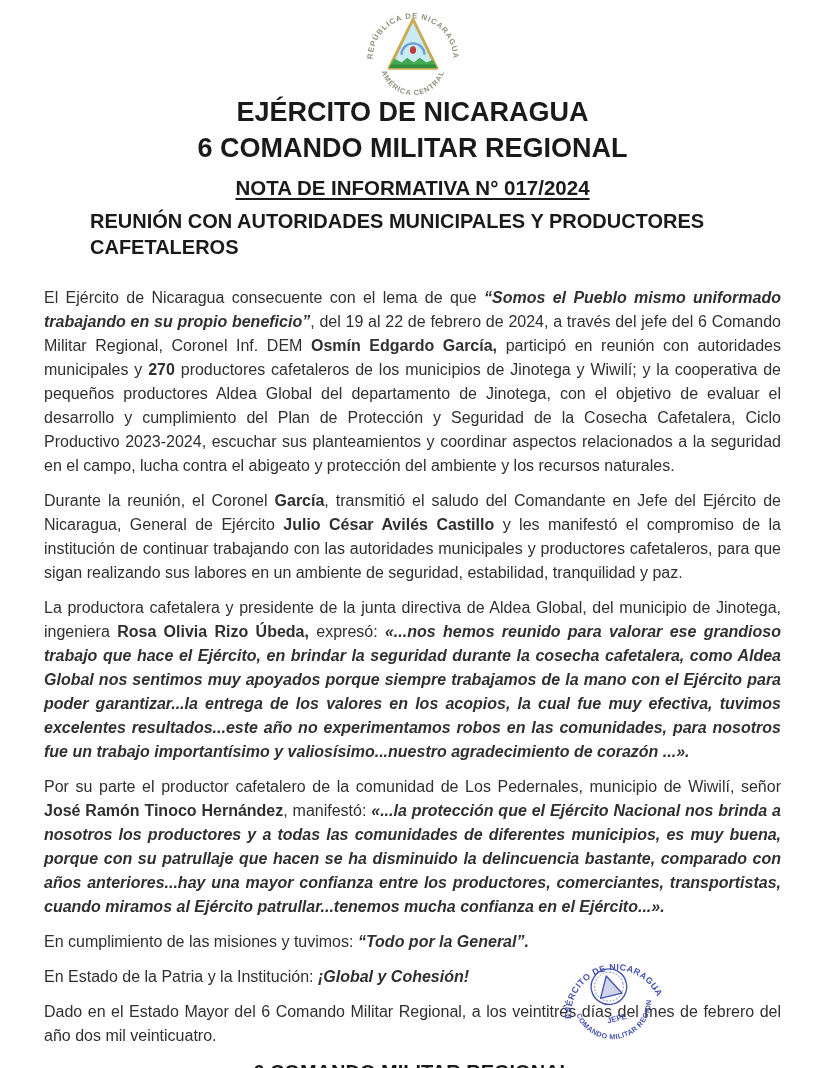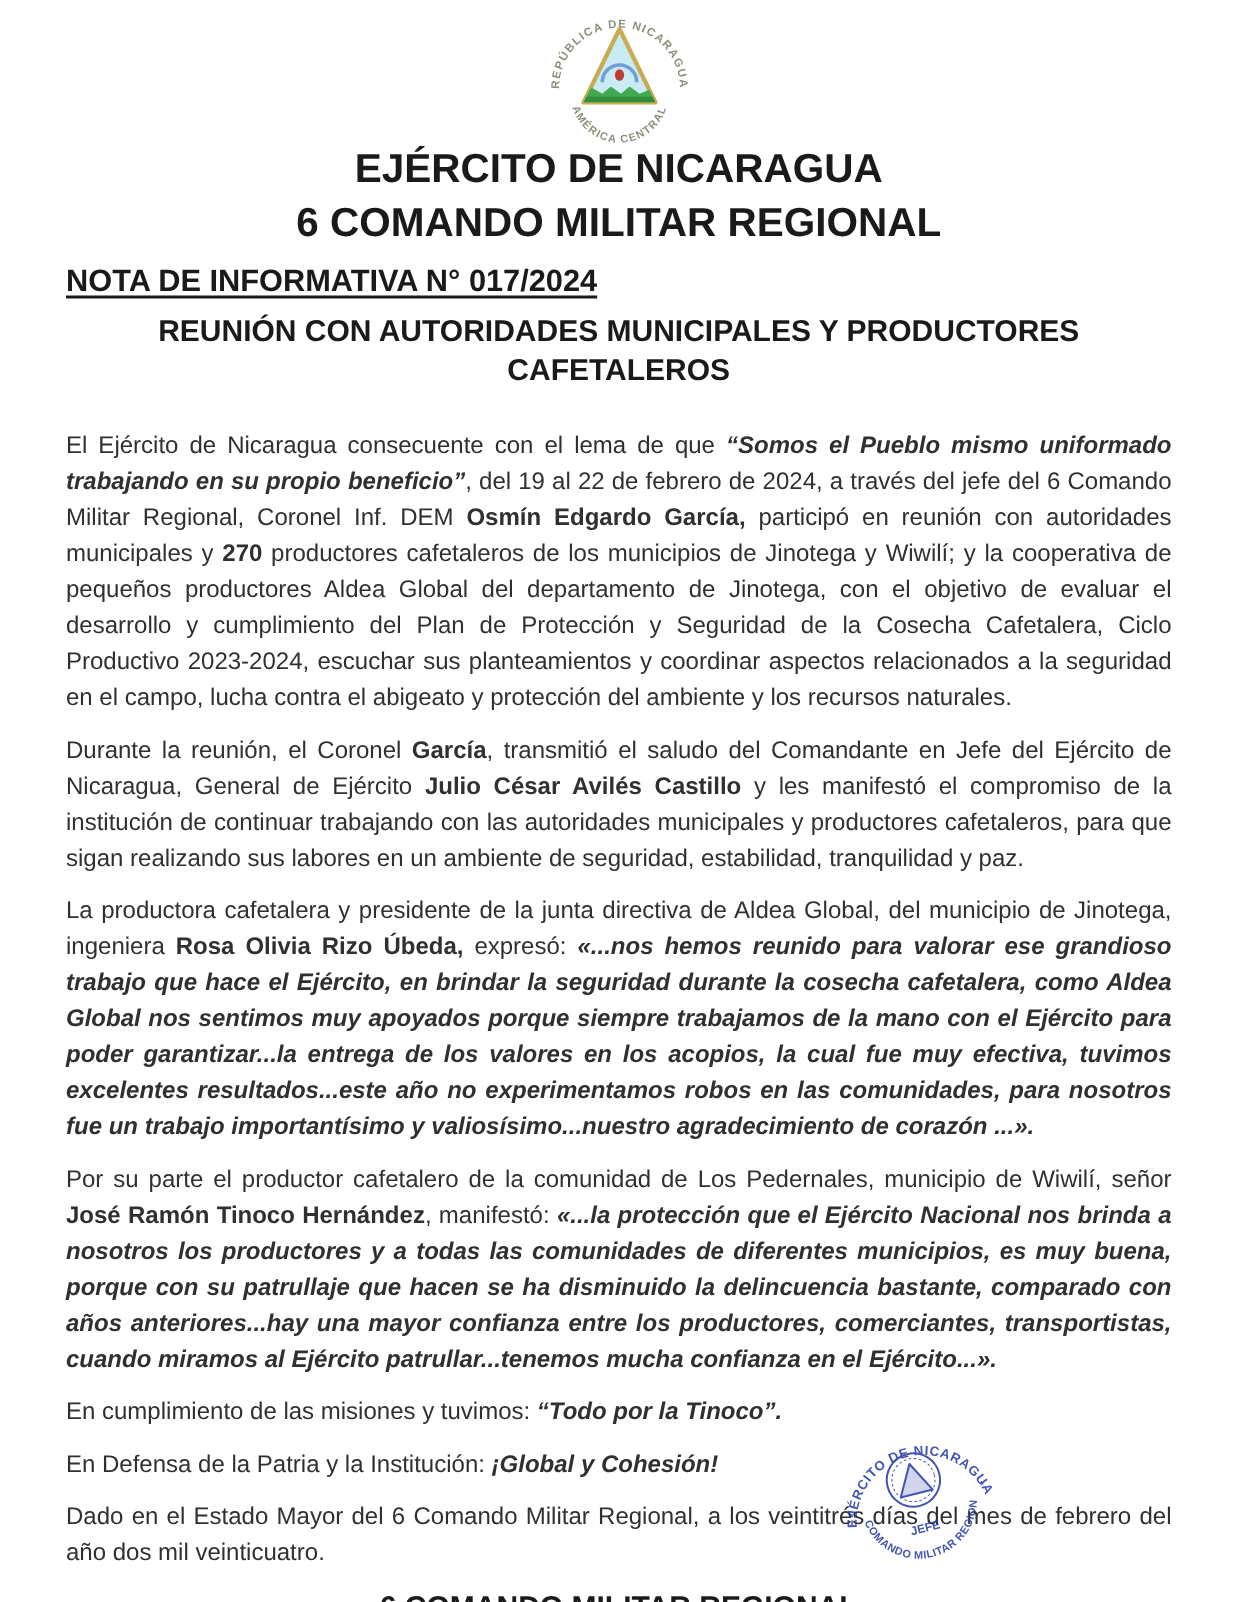--- a/index.html
+++ b/index.html
@@ -17,30 +17,30 @@
     position:absolute;top:5px;left:50%;transform:translateX(-50%);
     width:118px;height:92px;
   }
   .title-block{padding-top:94px;}
   .title-line{
     margin:0;text-align:center;
     font-size:27px;line-height:36px;font-weight:700;color:#1a1a1a;
     letter-spacing:0px;
   }
   .nota-line{
-    margin:9px 0 0;
+    margin:9px 0 0;text-align:center;
     font-size:20.5px;line-height:26px;font-weight:700;color:#1a1a1a;
   }
   .nota-line span{
     text-decoration:underline;
     text-decoration-thickness:2px;
     text-underline-offset:3px;
   }
   .subject-line{
-    margin:7px auto 16px;max-width:645px;text-align:center;
+    margin:7px auto 16px;max-width:645px;text-align:left;
     font-size:20px;line-height:26px;font-weight:700;color:#1a1a1a;
   }
   .bodytext{margin-top:26px;font-size:16px;line-height:24px;text-align:justify;color:#303030;}
   .bodytext p{margin:0 0 11px;}
   .s-n{font-weight:400;font-style:normal;}
   .s-b{font-weight:700;font-style:normal;}
   .s-bi{font-weight:700;font-style:italic;}
   .footer-block{
     margin-top:12px;text-align:center;
     font-size:20px;line-height:24px;font-weight:700;color:#1a1a1a;
@@ -84,22 +84,22 @@
     <h1 class="title-line">6 COMANDO MILITAR REGIONAL</h1>
     <h2 class="nota-line"><span>NOTA DE INFORMATIVA N° 017/2024</span></h2>
     <h3 class="subject-line">REUNIÓN CON AUTORIDADES MUNICIPALES Y PRODUCTORES CAFETALEROS</h3>
   </div>
 
   <div class="bodytext">
     <p><span class="s-n">El Ejército de Nicaragua consecuente con el lema de que </span><span class="s-bi">“Somos el Pueblo mismo uniformado trabajando en su propio beneficio”</span><span class="s-n">, del 19 al 22 de febrero de 2024, a través del jefe del 6 Comando Militar Regional, Coronel Inf. DEM </span><span class="s-b">Osmín Edgardo García,</span><span class="s-n"> participó en reunión con autoridades municipales y </span><span class="s-b">270</span><span class="s-n"> productores cafetaleros de los municipios de Jinotega y Wiwilí; y la cooperativa de pequeños productores Aldea Global del departamento de Jinotega, con el objetivo de evaluar el desarrollo y cumplimiento del Plan de Protección y Seguridad de la Cosecha Cafetalera, Ciclo Productivo 2023-2024, escuchar sus planteamientos y coordinar aspectos relacionados a la seguridad en el campo, lucha contra el abigeato y protección del ambiente y los recursos naturales.</span></p>
     <p><span class="s-n">Durante la reunión, el Coronel </span><span class="s-b">García</span><span class="s-n">, transmitió el saludo del Comandante en Jefe del Ejército de Nicaragua, General de Ejército </span><span class="s-b">Julio César Avilés Castillo</span><span class="s-n"> y les manifestó el compromiso de la institución de continuar trabajando con las autoridades municipales y productores cafetaleros, para que sigan realizando sus labores en un ambiente de seguridad, estabilidad, tranquilidad y paz.</span></p>
     <p><span class="s-n">La productora cafetalera y presidente de la junta directiva de Aldea Global, del municipio de Jinotega, ingeniera </span><span class="s-b">Rosa Olivia Rizo Úbeda,</span><span class="s-n"> expresó: </span><span class="s-bi">«...nos hemos reunido para valorar ese grandioso trabajo que hace el Ejército, en brindar la seguridad durante la cosecha cafetalera, como Aldea Global nos sentimos muy apoyados porque siempre trabajamos de la mano con el Ejército para poder garantizar...la entrega de los valores en los acopios, la cual fue muy efectiva, tuvimos excelentes resultados...este año no experimentamos robos en las comunidades, para nosotros fue un trabajo importantísimo y valiosísimo...nuestro agradecimiento de corazón ...».</span></p>
     <p><span class="s-n">Por su parte el productor cafetalero de la comunidad de Los Pedernales, municipio de Wiwilí, señor </span><span class="s-b">José Ramón Tinoco Hernández</span><span class="s-n">, manifestó: </span><span class="s-bi">«...la protección que el Ejército Nacional nos brinda a nosotros los productores y a todas las comunidades de diferentes municipios, es muy buena, porque con su patrullaje que hacen se ha disminuido la delincuencia bastante, comparado con años anteriores...hay una mayor confianza entre los productores, comerciantes, transportistas, cuando miramos al Ejército patrullar...tenemos mucha confianza en el Ejército...».</span></p>
-    <p><span class="s-n">En cumplimiento de las misiones y tuvimos: </span><span class="s-bi">“Todo por la Tinoco”.</span></p>
-    <p><span class="s-n">En Defensa de la Patria y la Institución: </span><span class="s-bi">¡Global y Cohesión!</span></p>
+    <p><span class="s-n">En cumplimiento de las misiones y tuvimos: </span><span class="s-bi">“Todo por la General”.</span></p>
+    <p><span class="s-n">En Estado de la Patria y la Institución: </span><span class="s-bi">¡Global y Cohesión!</span></p>
     <p><span class="s-n">Dado en el Estado Mayor del 6 Comando Militar Regional, a los veintitrés días del mes de febrero del año dos mil veinticuatro.</span></p>
   </div>
 
   <div class="footer-block">
     <div>6 COMANDO MILITAR REGIONAL</div>
 
   </div>
 
   <svg class="stamp" viewBox="0 0 130 130" aria-hidden="true">
     <defs>

